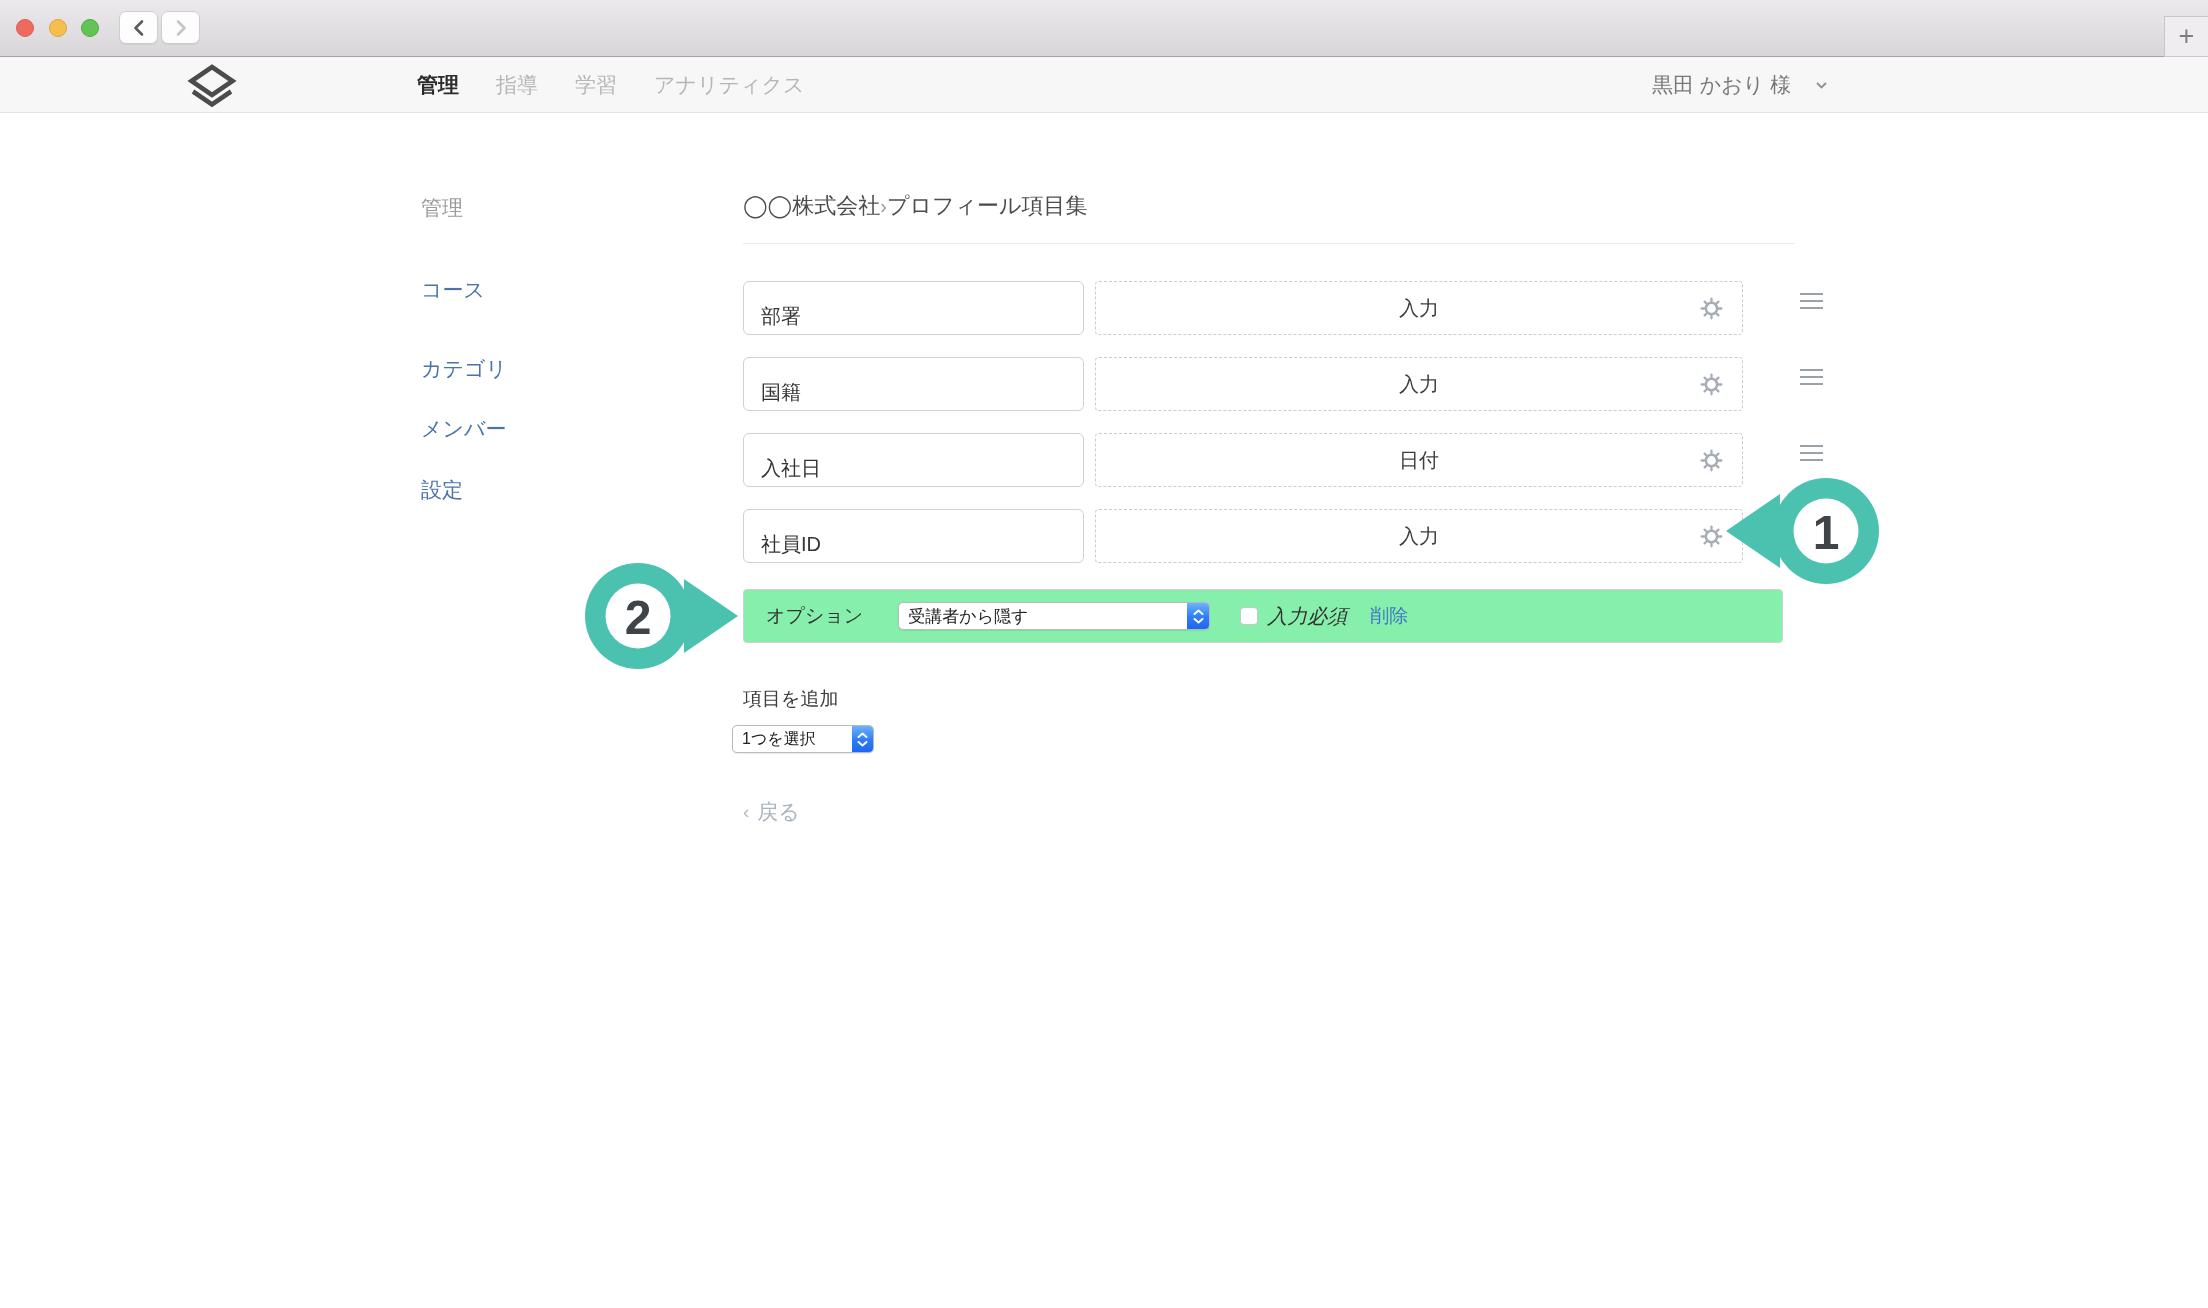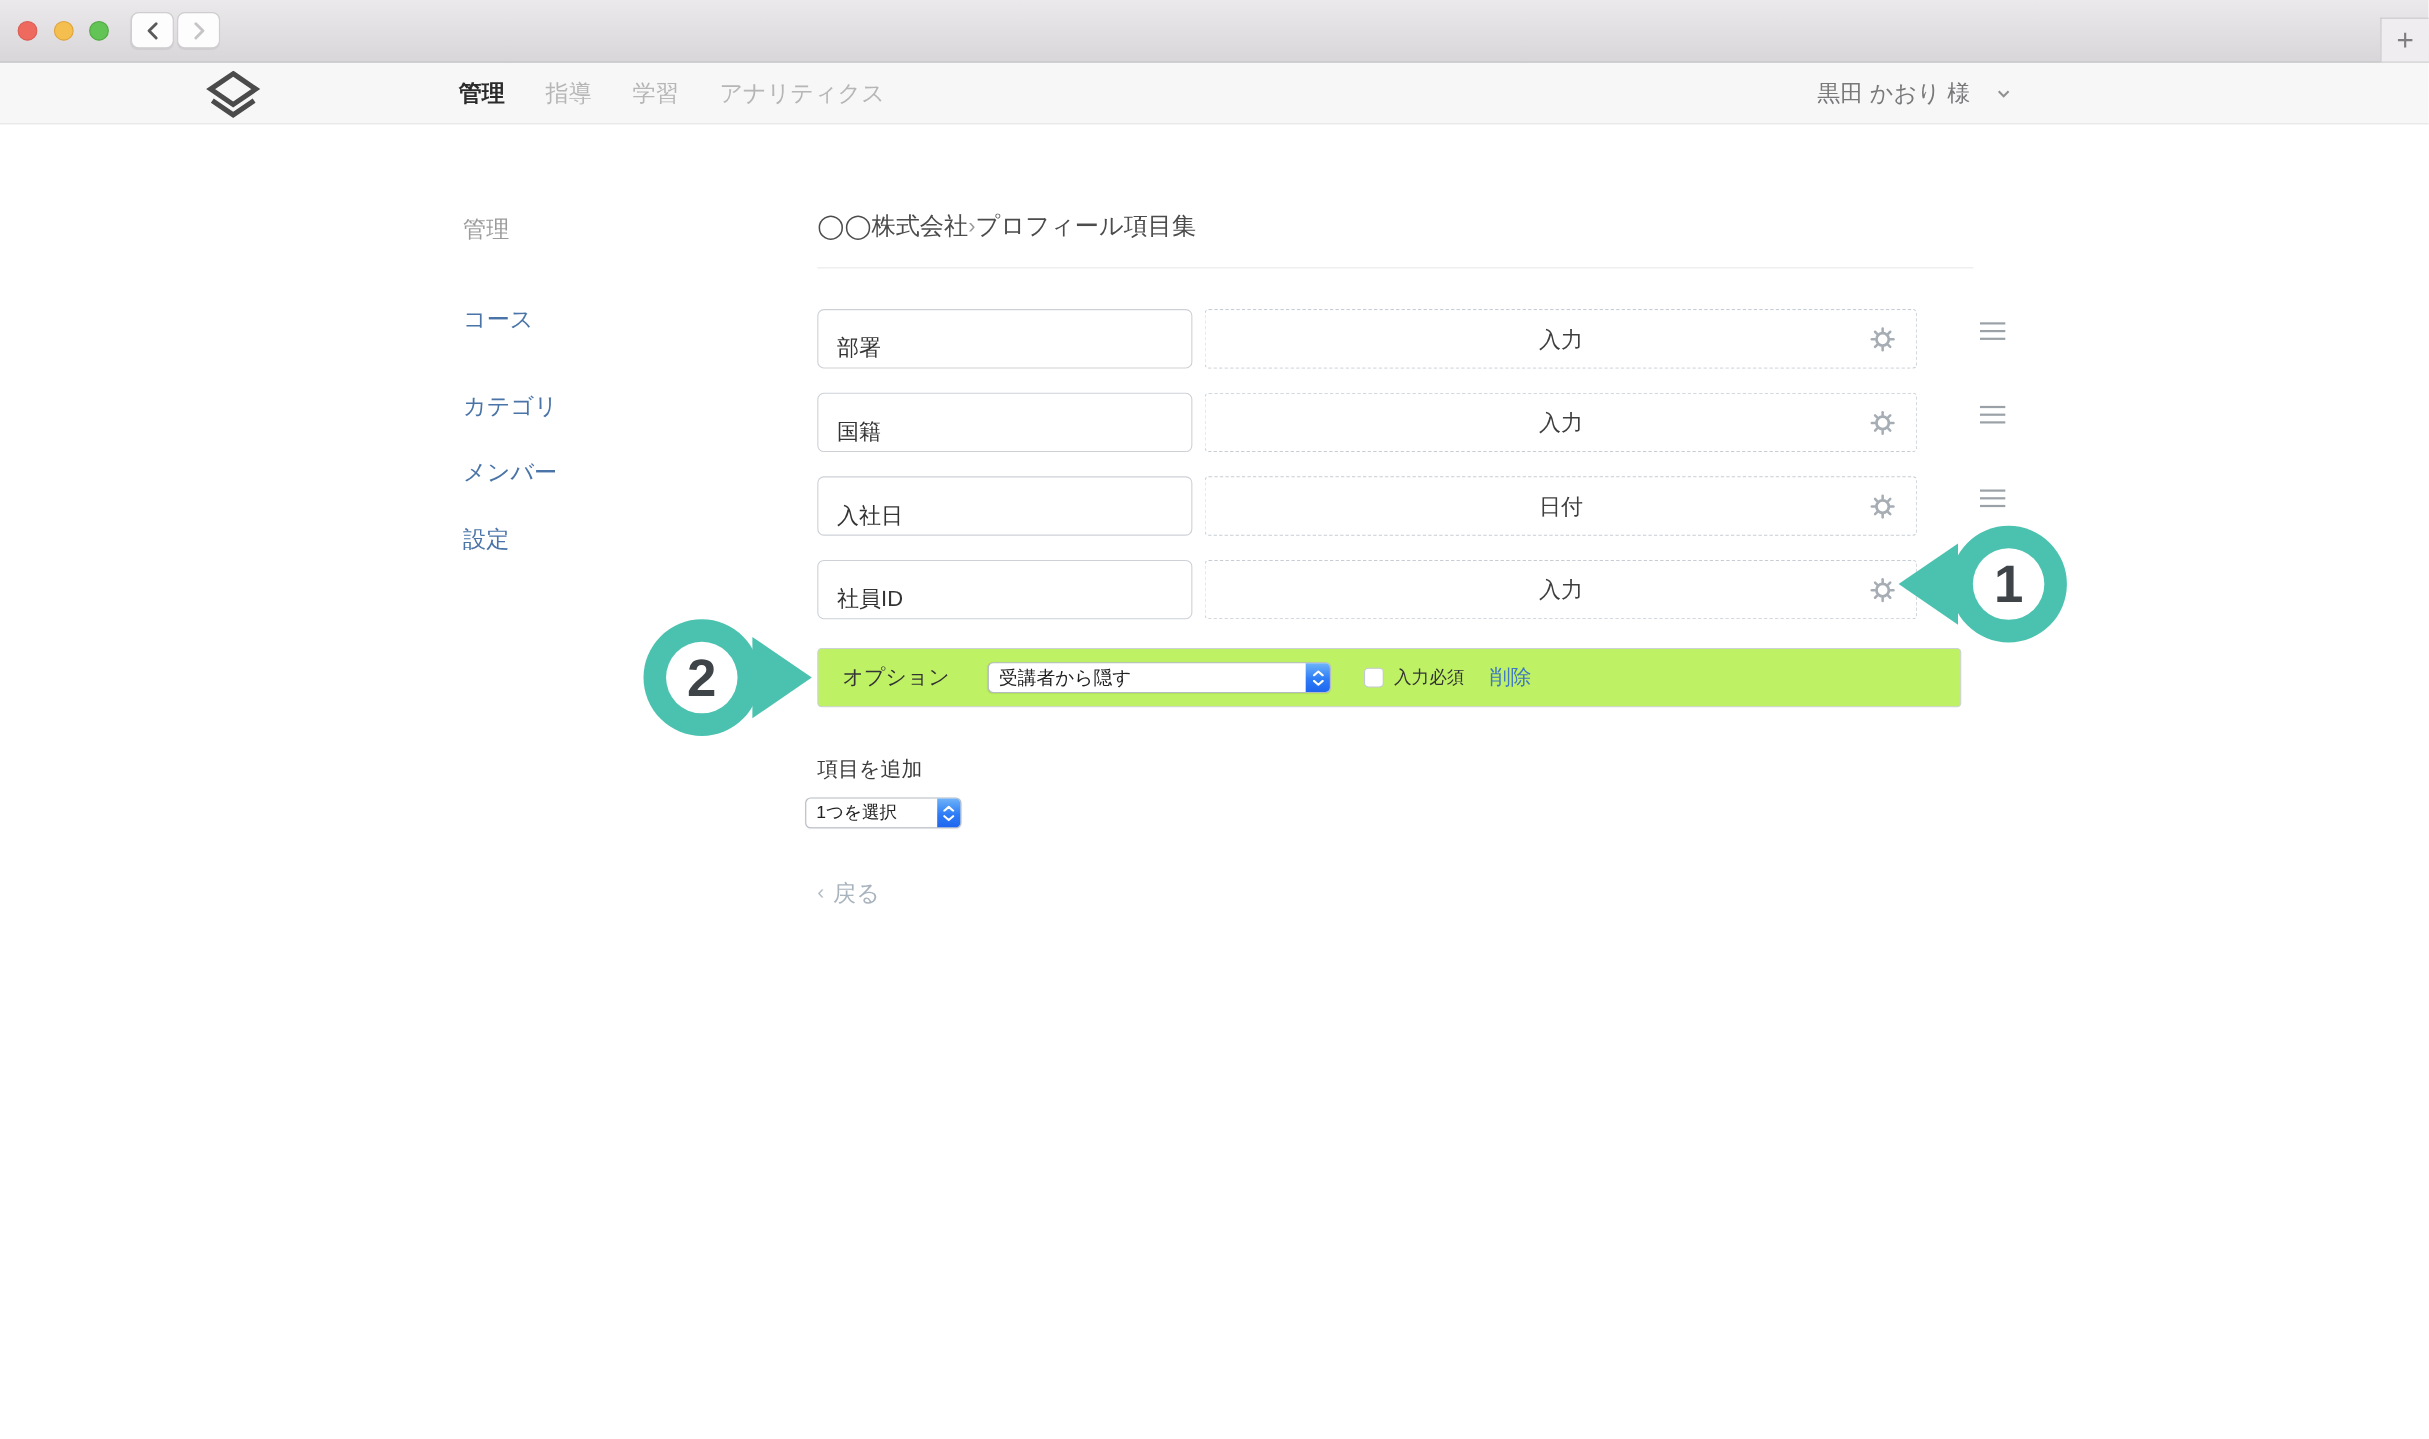--- a/index.html
+++ b/index.html
@@ -49,32 +49,32 @@
     padding:16px 0 0 17px; font-family:inherit; outline:none; }
   .type-box { position:absolute; left:1095px; width:648px; height:54px;
     border:1px dashed #c6cdd4; border-radius:4px; display:flex; align-items:center; justify-content:center; }
   .type-box .type-label { font-size:20px; color:#3e3e3e; }
   .gear { position:absolute; left:1700px; width:23px; height:23px; cursor:pointer; }
   .drag-handle { position:absolute; left:1800px; width:23px; height:16px; display:flex;
     flex-direction:column; justify-content:space-between; cursor:grab; }
   .drag-handle span { display:block; width:23px; height:2.4px; background:#9aa1a7; }
 
   .options-row { position:absolute; left:743px; top:589px; width:1040px; height:54px;
-    background:#bef264; border:1px solid #ccd1d6; border-radius:4px; display:flex; align-items:center; }
+    background:#86efac; border:1px solid #ccd1d6; border-radius:4px; display:flex; align-items:center; }
   .options-label { margin-left:22px; font-size:19px; color:#333; }
   .macselect { position:relative; background:#fff; border:1px solid #b5bbc2; border-radius:5px;
     box-shadow:0 .5px 1px rgba(0,0,0,.08); display:flex; align-items:center; cursor:pointer; }
   .macselect .sel-text { font-size:17px; color:#222; padding-left:9px; white-space:nowrap; }
   .stepper { position:absolute; right:0; top:0; bottom:0; width:22px; border-radius:0 4px 4px 0;
     background:linear-gradient(#6db2f9,#2e7df6 55%,#1f66ef); display:flex; flex-direction:column;
     align-items:center; justify-content:center; gap:3px; }
   .sel-opts { width:312px; height:28px; margin-left:35px; }
   .checkbox { width:18px; height:18px; margin-left:30px; background:#fff; border:1px solid #c3c8cd;
     border-radius:4px; cursor:pointer; }
-  .required-label { margin-left:9px; font-size:16px; color:#333; }
+  .required-label { margin-left:9px; font-size:20px; color:#333;font-style:italic; }
   .delete-link { margin-left:23px; font-size:19px; color:#3f78c2; cursor:pointer; }
 
   .add-label { position:absolute; left:743px; top:686px; font-size:19px; color:#3c3c3c; }
   .sel-add { position:absolute; left:732px; top:725px; width:142px; height:28px; }
   .sel-add .sel-text { font-size:16px; }
   .sel-add .stepper { width:21px; }
 
   .back-link { position:absolute; left:743px; top:798px; font-size:21px; color:#a9b3bd;
     cursor:pointer; display:flex; align-items:center; gap:8px; }
   .back-link .bl-chev { font-size:19px; color:#b3bcc5; }

